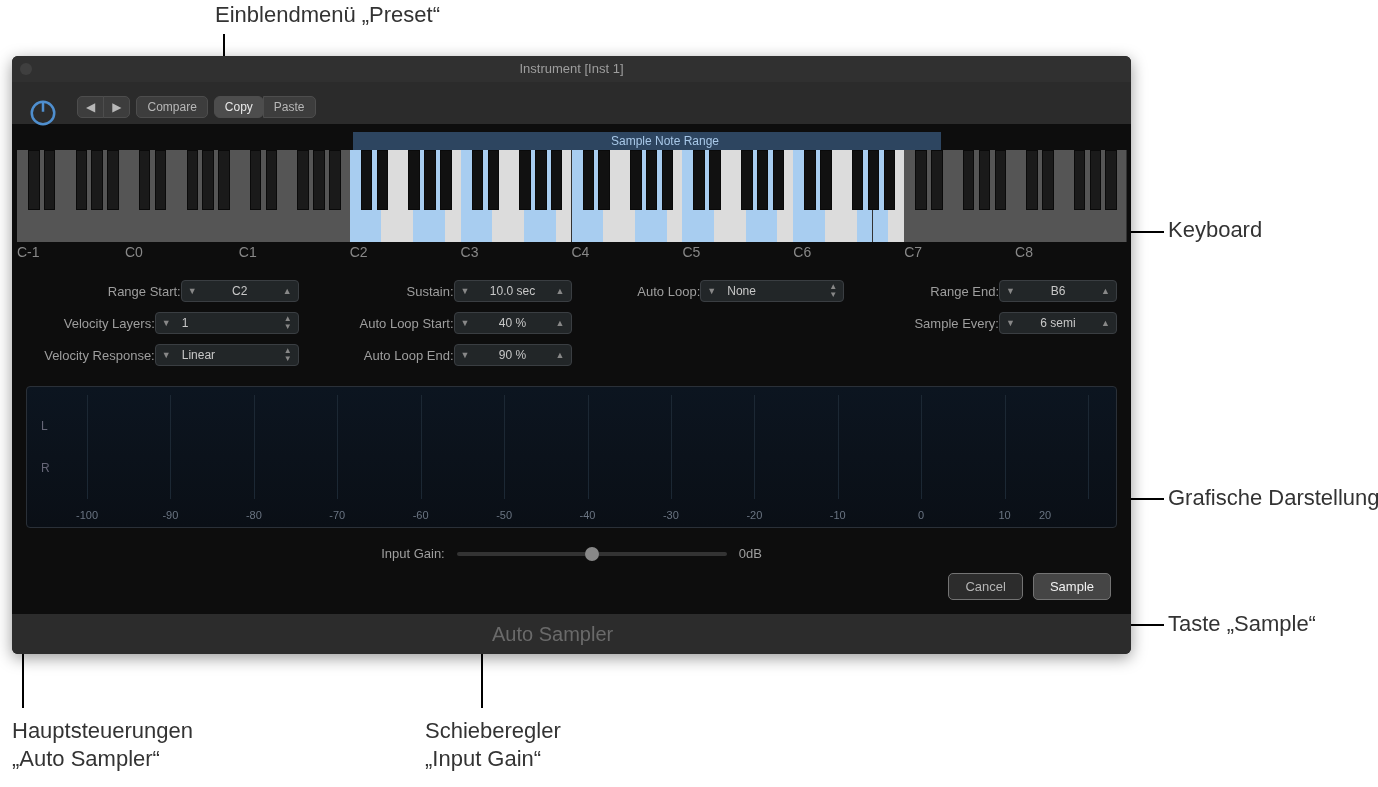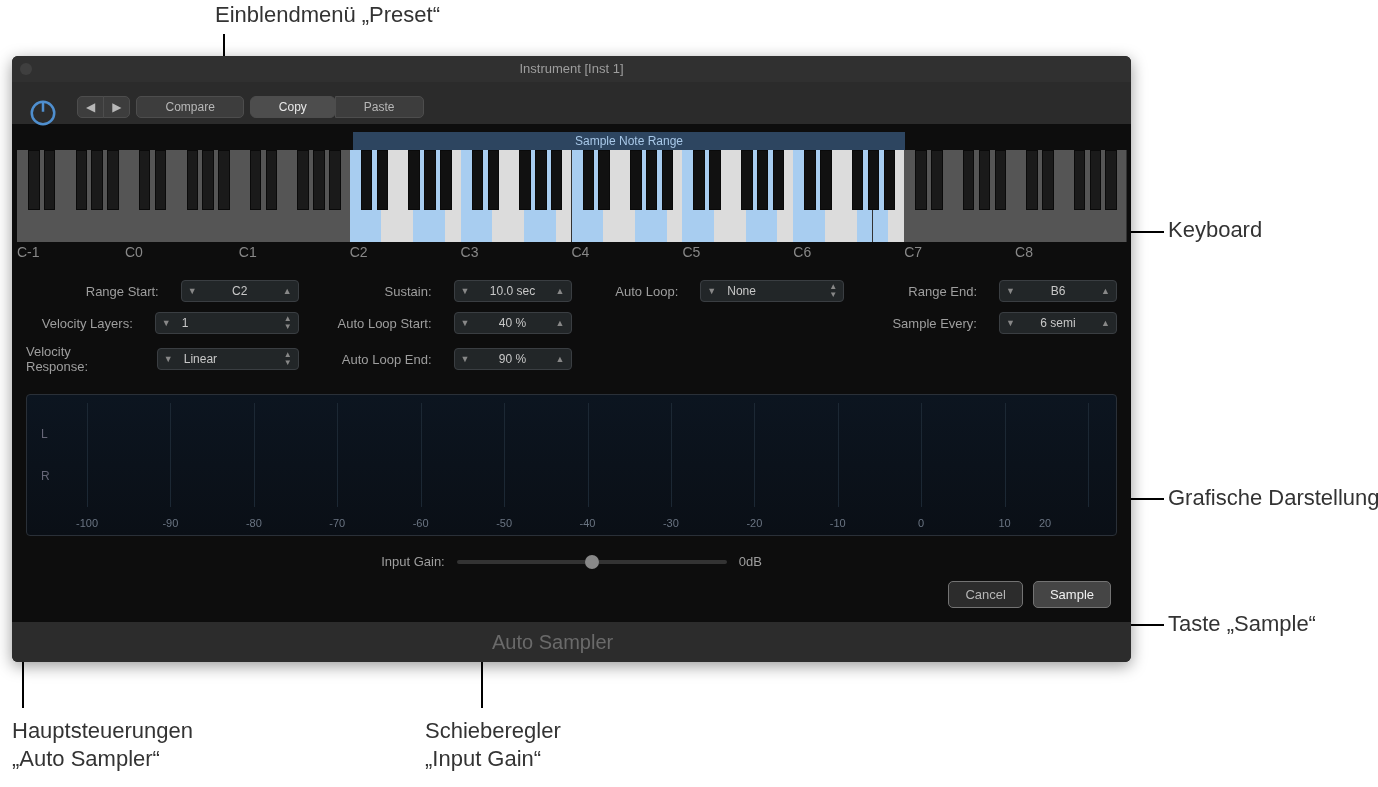--- a/index.html
+++ b/index.html
@@ -88,21 +88,21 @@
 .tool-row {
   margin-left: 55px;
   margin-top: 6px;
   display: flex;
   gap: 6px;
 }
 .pill {
   background: #3d3d3d;
   color: #b7b7b7;
   font-size: 12px;
-  padding: 3px 28px;
+  padding: 3px 10px;
   border-radius: 5px;
   border: 1px solid #4d4d4d;
   display: flex;
   align-items: center;
   gap: 4px;
 }
 .pill.seg { border-radius: 0; }
 .pill.first { border-top-left-radius: 5px; border-bottom-left-radius: 5px; }
 .pill.last { border-top-right-radius: 5px; border-bottom-right-radius: 5px; }
 .pill.nav { padding: 3px 8px; }
@@ -172,21 +172,21 @@
   display: grid;
   grid-template-columns: 1fr 1fr 1fr 1fr;
   row-gap: 10px;
   font-size: 13px;
   color: #9e9e9e;
 }
 .param {
   display: flex;
   align-items: center;
   justify-content: flex-end;
-  gap: 22px;
+  gap: 0;
 }
 .param .stepper, .param .select {
   width: 116px;
   height: 20px;
   background: #222628;
   border: 1px solid #3a3e42;
   border-radius: 4px;
   display: flex;
   align-items: center;
   justify-content: center;
@@ -338,21 +338,21 @@
         </div>
       <div class="pill">Compare</div>
       <div class="pill seg first selected">Copy</div>
       <div class="pill seg last" style="margin-left:-7px;">Paste</div>
     </div>
   </div>
 
   <div class="body">
     <div class="kb-wrap">
       <div class="range-bar">
-        <div class="range-fill" style="left:336px; width:552px;">
+        <div class="range-fill" style="left:336px; width:552px;padding-left:36px;">
           <span>Sample Note Range</span>
           <div class="range-handle" style="left:0;">
               <span></span>
               <span></span>
               <span></span>
             </div>
           <div class="range-handle" style="right:0;">
               <span></span>
               <span></span>
               <span></span>

